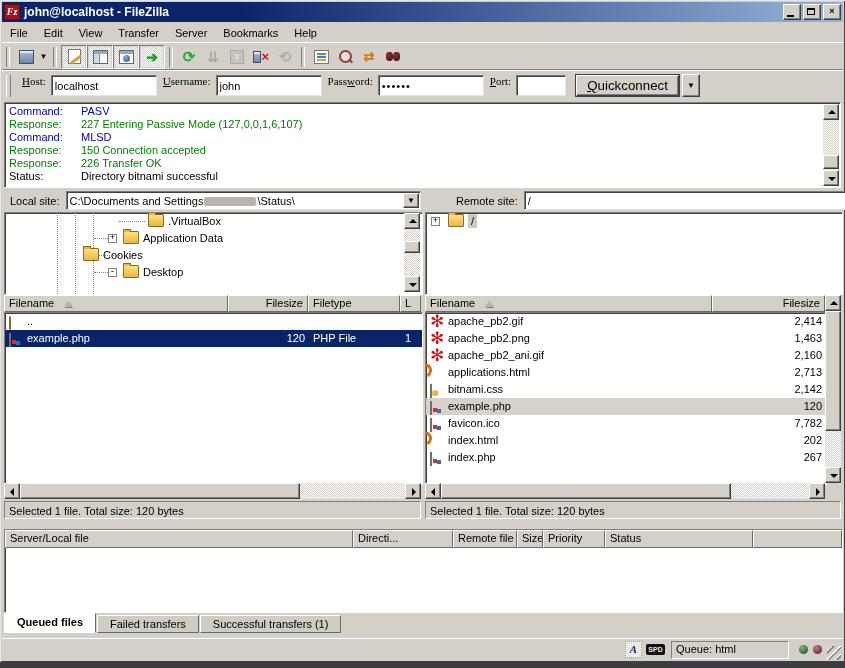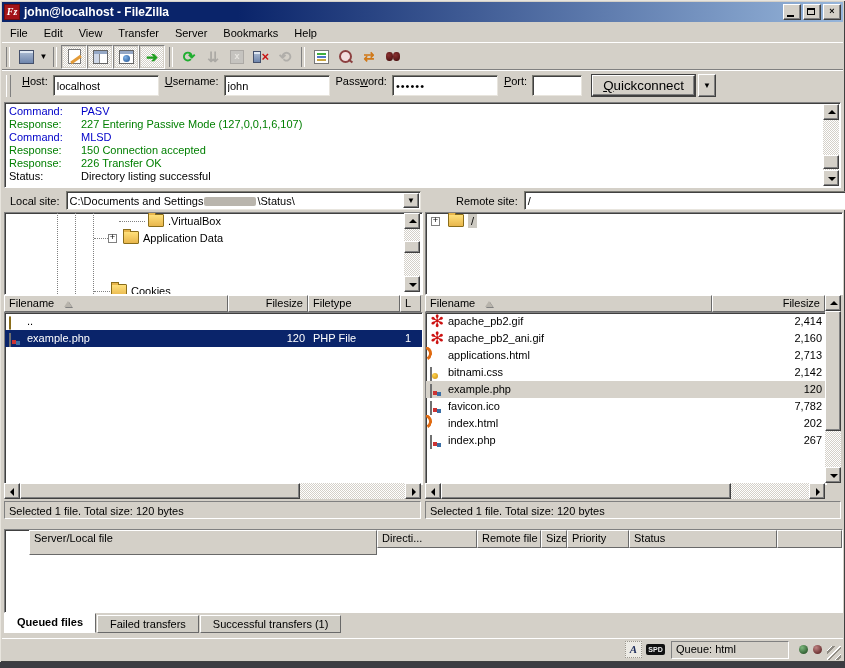--- a/index.html
+++ b/index.html
@@ -58,21 +58,21 @@
   .i-mag{width:9px;height:9px;border:2px solid #8c4040;border-radius:50%;position:relative;background:#f3dede;}
   .i-mag::after{content:"";position:absolute;left:7px;top:8px;width:5px;height:2px;background:#8c4040;transform:rotate(40deg);}
   .i-sync{font-size:13px;color:#d07818;font-weight:bold;}
   .i-bino{width:14px;height:9px;position:relative;}
   .i-bino::before,.i-bino::after{content:"";position:absolute;top:0;width:7px;height:9px;border-radius:45%;background:radial-gradient(circle at 35% 35%,#8a3030,#3f0c0c);}
   .i-bino::before{left:0;} .i-bino::after{right:0;}
   
   .qcbar{position:absolute;left:2px;top:69px;width:841px;height:31px;display:flex;align-items:center;
     border-top:1px solid #808080;box-shadow:inset 0 1px 0 #fff;}
   .grip{width:3px;height:22px;border-left:1px solid #fff;border-right:1px solid #808080;margin:0 5px 0 4px;}
-  .qlabel{margin:0 5px 9px 6px;}
+  .qlabel{margin:0 5px 9px 6px;font-family:Liberation Serif, serif;}
   .key{text-decoration:underline;}
   .qinput{height:17px;padding:1px 3px;font:11px "Liberation Sans",sans-serif;}
   .qc-btn{height:21px;padding:2px 10px;background:#d4d0c8;border:1px solid;border-color:#fff #404040 #404040 #fff;
     box-shadow:inset -1px -1px 0 #808080,0 0 0 1px #404040;margin-left:10px;}
   .qc-drop{width:16px;height:21px;background:#d4d0c8;border:1px solid;border-color:#fff #404040 #404040 #fff;
     box-shadow:inset -1px -1px 0 #808080;margin-left:3px;display:flex;align-items:center;justify-content:center;font-size:8px;}
   
   .log{position:absolute;left:4px;top:102px;width:837px;height:86px;background:#fff;
     border:1px solid;border-color:#808080 #fff #fff #808080;box-shadow:inset 1px 1px 0 #404040;
     padding:2px 0 0 4px;box-sizing:border-box;overflow:hidden;}
@@ -283,21 +283,21 @@
     <button class="qc-btn"><span class="key">Q</span><span>uickconnect</span></button>
     <div class="qc-drop">▼</div>
   </div>
 
   <div class="log">
     <div class="log-line"><span class="log-label c-command">Command:</span><span class="c-command">PASV</span></div>
     <div class="log-line"><span class="log-label c-response">Response:</span><span class="c-response">227 Entering Passive Mode (127,0,0,1,6,107)</span></div>
     <div class="log-line"><span class="log-label c-command">Command:</span><span class="c-command">MLSD</span></div>
     <div class="log-line"><span class="log-label c-response">Response:</span><span class="c-response">150 Connection accepted</span></div>
     <div class="log-line"><span class="log-label c-response">Response:</span><span class="c-response">226 Transfer OK</span></div>
-    <div class="log-line"><span class="log-label c-status">Status:</span><span class="c-status">Directory listing successful</span></div>
+    <div class="log-line"><span class="log-label c-status">Status:</span><span class="c-status">Directory bitnami successful</span></div>
   </div>
   <div class="vsb" style="left:823px;top:104px;height:82px;">
     <div class="sbtn" style="top:0;">
         <span class="tri up"></span>
       </div>
     <div class="checker" style="position:absolute;top:16px;bottom:16px;width:16px;"></div>
     <div class="thumb" style="left:0;bottom:17px;width:16px;height:14px;"></div>
     <div class="sbtn" style="bottom:0;">
         <span class="tri dn"></span>
       </div>
@@ -325,21 +325,21 @@
     <div class="dotv" style="left:88px;"></div>
     <div class="trow" style="padding-left:118px;margin-left:25px;">
       <span class="doth" style="left:89px;width:26px;top:8px;"></span>
       <span class="folder"></span><span>.VirtualBox</span>
     </div>
     <div class="trow" style="padding-left:118px;">
       <span class="doth" style="left:89px;width:14px;top:8px;"></span>
       <span class="expander" style="left:103px;">+</span>
       <span class="folder"></span><span>Application Data</span>
     </div>
-    <div class="trow" style="padding-left:106px;margin-top:36px;">
+    <div class="trow" style="padding-left:78px;">
       <span class="doth" style="left:89px;width:26px;top:8px;"></span>
       <span class="folder"></span><span>Cookies</span>
     </div>
     <div class="trow" style="padding-left:118px;">
       <span class="doth" style="left:89px;width:14px;top:8px;"></span>
       <span class="expander" style="left:103px;">-</span>
       <span class="folder"></span><span>Desktop</span>
     </div>
   </div>
   <div class="vsb" style="left:404px;top:213px;height:79px;">
@@ -397,20 +397,24 @@
     <div class="colhdr" style="width:287px;"><span>Filename</span><span class="sortasc"></span></div>
     <div class="colhdr num" style="flex:1;">Filesize</div>
   </div>
 
   <div class="listbox" style="left:425px;top:312px;width:400px;height:171px;">
     <div class="frow">
         <span class="c" style="width:287px;"><span class="ficon"><span class="fi-apache">✻</span></span><span>apache_pb2.gif</span></span>
         <span class="c num" style="flex:1;">2,414</span>
       </div>
     <div class="frow">
+        <span class="c" style="width:287px;"><span class="ficon"><span class="fi-apache">✻</span></span><span>apache_pb2.png</span></span>
+        <span class="c num" style="flex:1;">1,463</span>
+      </div>
+    <div class="frow">
         <span class="c" style="width:287px;"><span class="ficon"><span class="fi-apache">✻</span></span><span>apache_pb2_ani.gif</span></span>
         <span class="c num" style="flex:1;">2,160</span>
       </div>
     <div class="frow">
         <span class="c" style="width:287px;"><span class="ficon"><span class="fi-html"></span></span><span>applications.html</span></span>
         <span class="c num" style="flex:1;">2,713</span>
       </div>
     <div class="frow">
         <span class="c" style="width:287px;"><span class="ficon"><span class="fi-doc css"></span></span><span>bitnami.css</span></span>
         <span class="c num" style="flex:1;">2,142</span>
@@ -450,21 +454,21 @@
     <div class="checker" style="position:absolute;left:16px;right:16px;top:0;height:16px;"></div>
     <div class="thumb" style="left:16px;top:0;width:290px;height:16px;"></div>
     <div class="sbtn" style="right:0;top:0;">
         <span class="tri rt"></span>
       </div>
   </div>
   <div class="statusline" style="left:425px;top:501px;width:416px;">Selected 1 file. Total size: 120 bytes</div>
 
   <div class="queuebox">
     <div class="qhdr">
-      <div class="colhdr" style="width:348px;height:25px;margin-left:24px;">Server/Local file</div>
+      <div class="colhdr" style="width:348px;height:18px;">Server/Local file</div>
       <div class="colhdr" style="width:100px;height:18px;">Directi...</div>
       <div class="colhdr" style="width:64px;height:18px;">Remote file</div>
       <div class="colhdr num" style="width:26px;height:18px;">Size</div>
       <div class="colhdr" style="width:62px;height:18px;">Priority</div>
       <div class="colhdr" style="width:148px;height:18px;">Status</div>
       <div class="colhdr" style="flex:1;height:18px;"></div>
     </div>
   </div>
 
   <div class="tabs">

